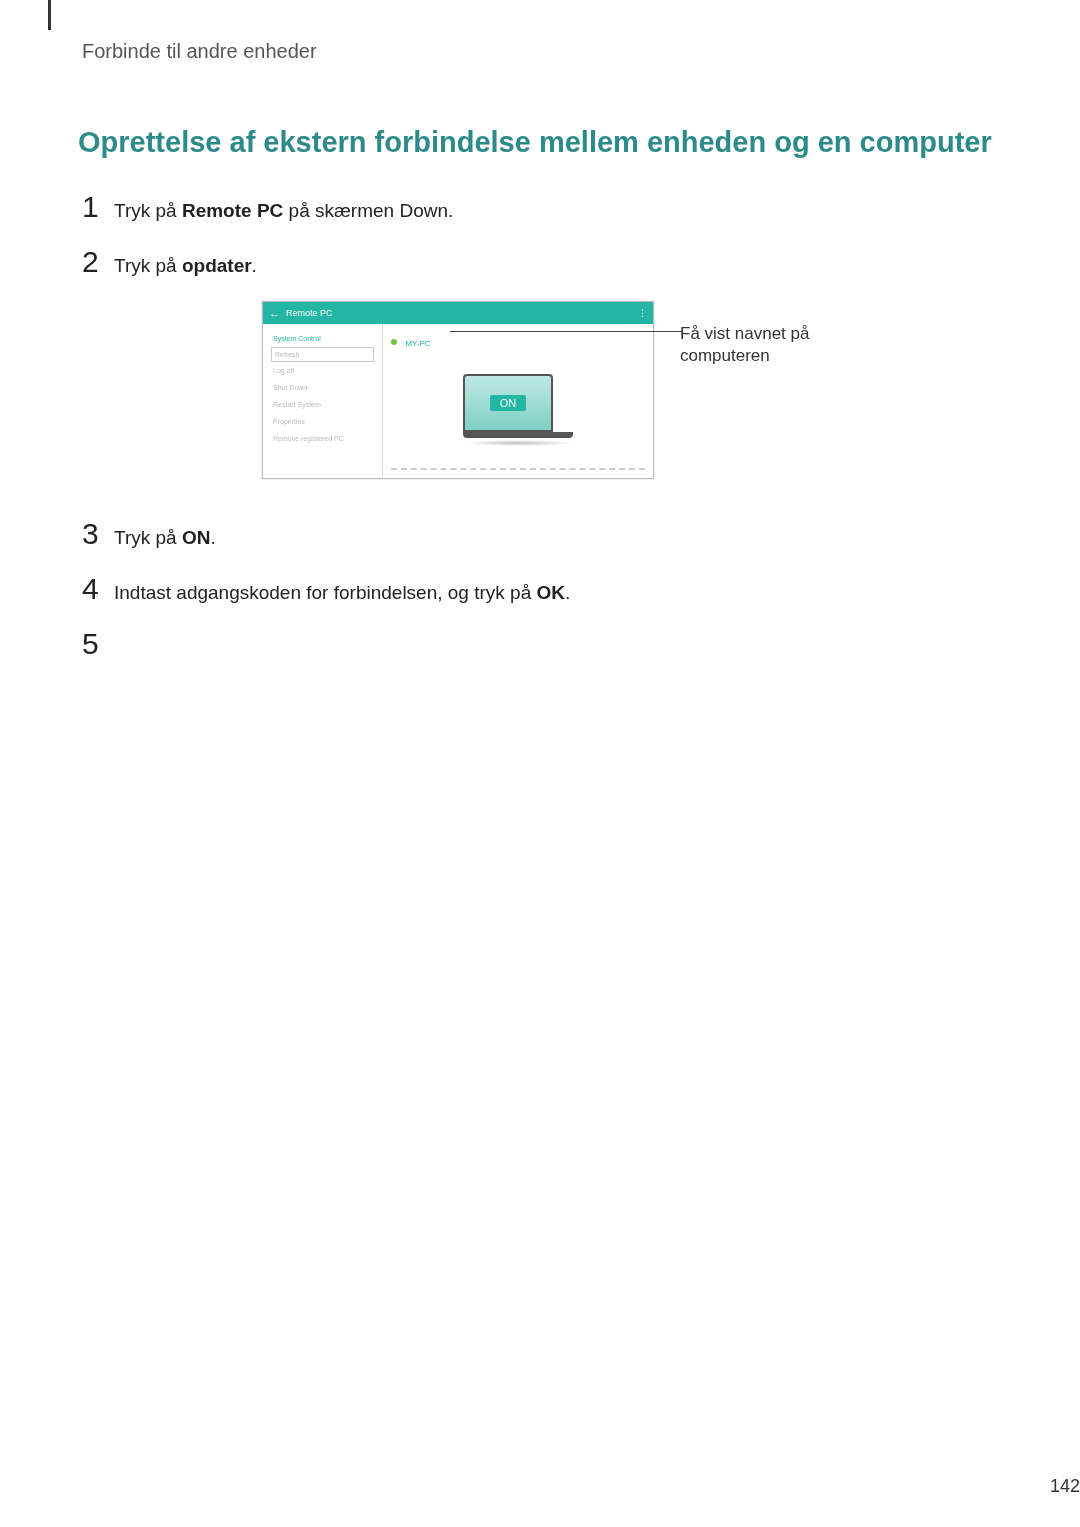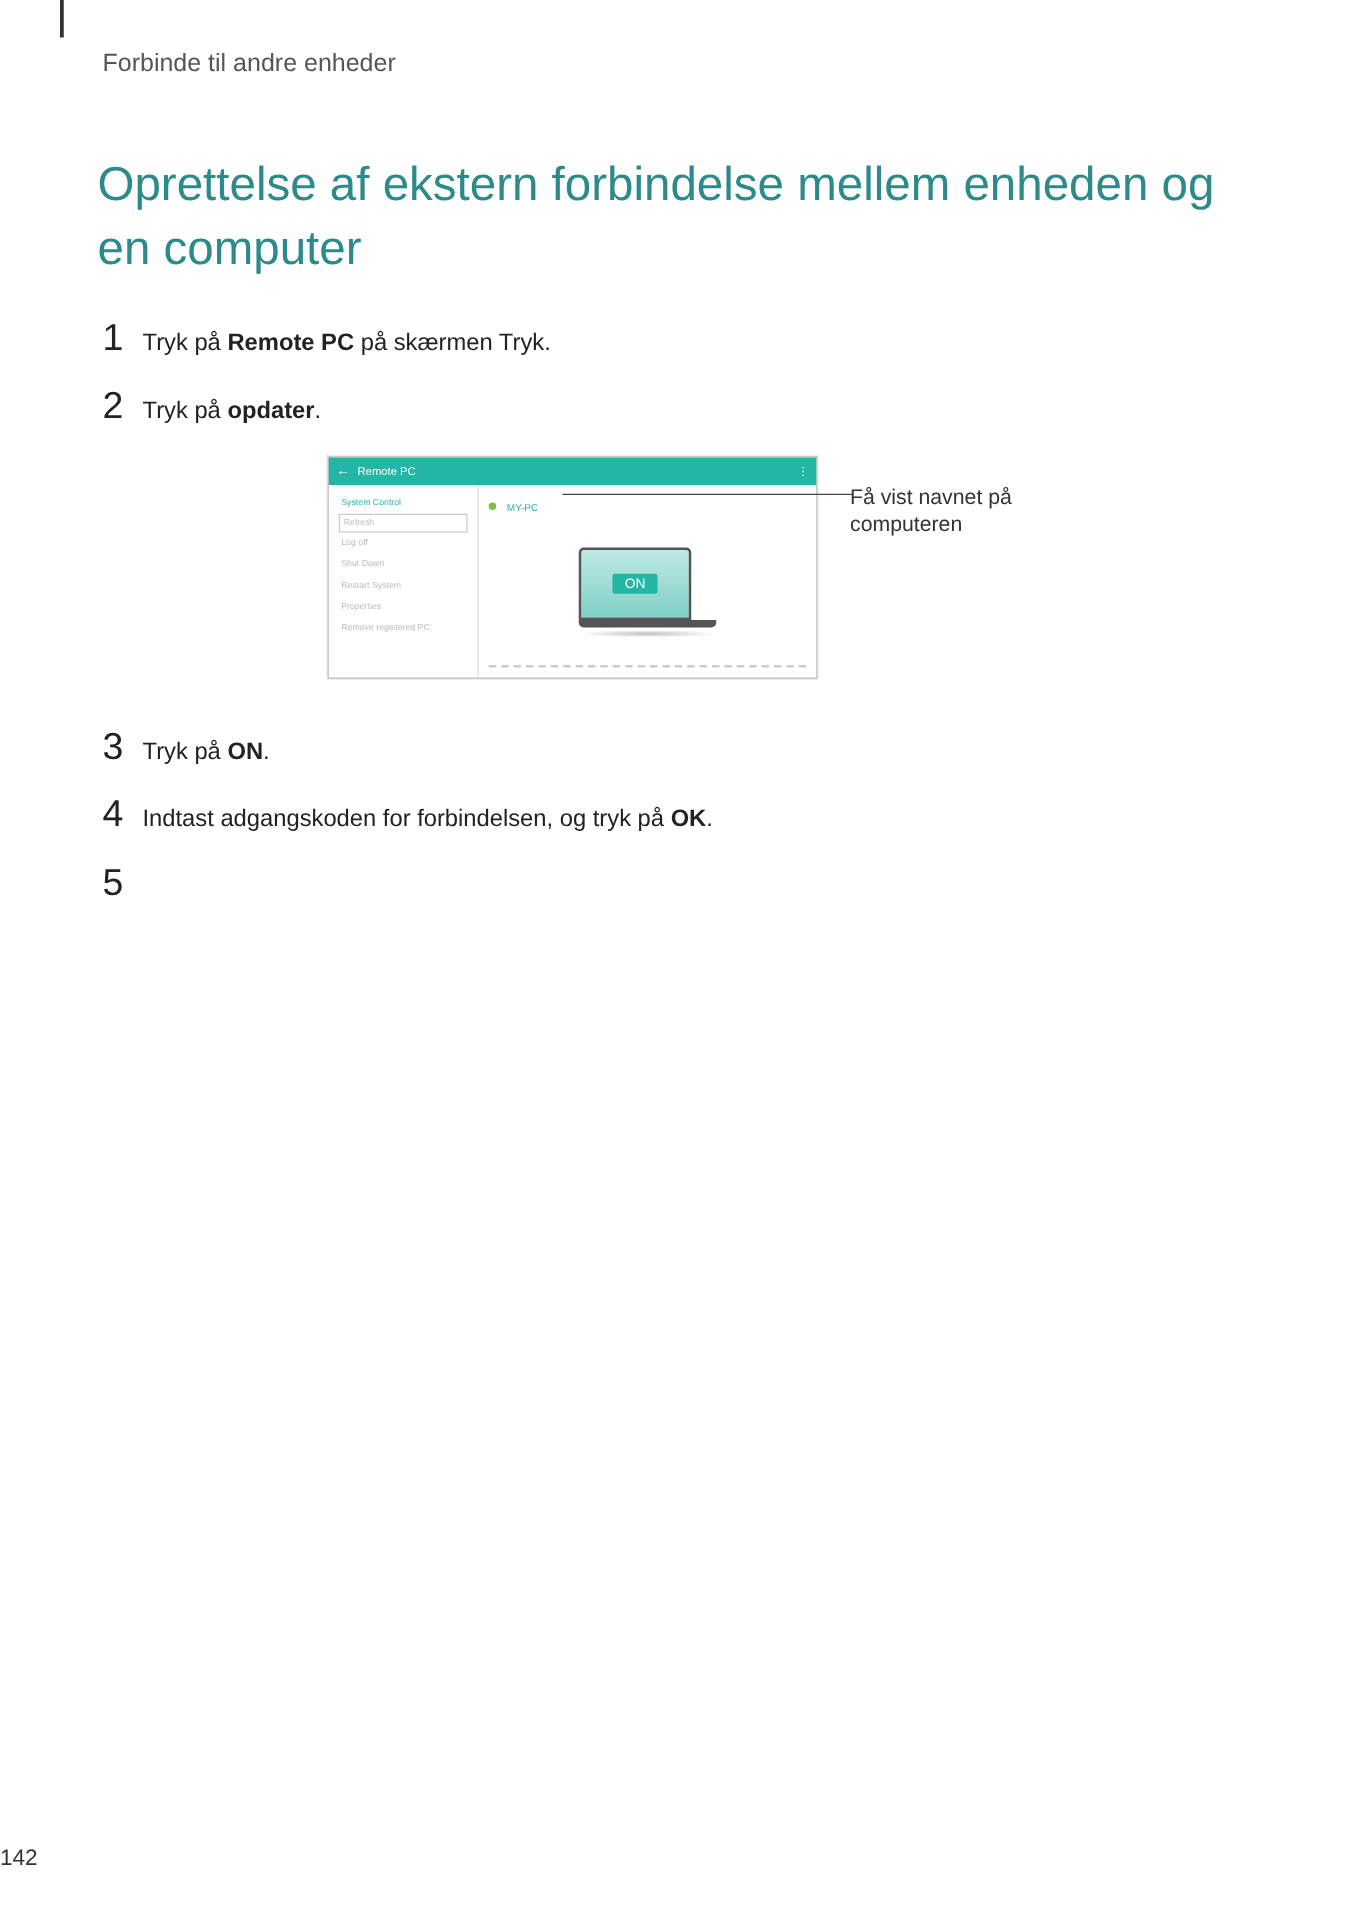--- a/index.html
+++ b/index.html
@@ -25,22 +25,22 @@
     height: 30px;
     background: #333;
   }
   .header-label {
     font-size: 20px;
     color: #555;
     margin-bottom: 60px;
     margin-left: 4px;
   }
   h1 {
-    font-size: 38px;
-    font-weight: normal;
+    font-size: 29px;
+    font-weight: bold;
     color: #2d8a8a;
     line-height: 1.35;
     margin: 0 0 30px 0;
   }
   .steps {
     margin-left: 4px;
   }
   .step {
     display: flex;
     align-items: baseline;
@@ -204,41 +204,41 @@
   }
   .callout-1 { left: 418px; top: 22px; }
   .callout-1 .lead { right: 198px; width: 232px; top: 8px; }
   .callout-2 { left: 418px; top: 87px; }
   .callout-2 .lead { right: 198px; width: 150px; top: 8px; }
 
   .page-number {
     position: absolute;
     bottom: 30px;
     left: 0; right: 0;
-    text-align: left;
+    text-align: right;
     font-size: 18px;
     color: #333;
   }
 </style>
 </head>
 <body>
 
 <div class="tab-marker"></div>
 
 <div class="page">
   <div class="header-label">Forbinde til andre enheder</div>
 
   <h1>Oprettelse af ekstern forbindelse mellem enheden og en computer</h1>
 
   <div class="steps">
 
     <div class="step">
       <div class="step-num">1</div>
       <div class="step-text">
-        <span>Tryk på </span><b>Remote PC</b><span> på skærmen Tryk.</span>
+        <span>Tryk på </span><b>Remote PC</b><span> på skærmen Down.</span>
       </div>
     </div>
 
     <div class="step">
       <div class="step-num">2</div>
       <div class="step-text">
         <span>Tryk på </span><b>opdater</b><span>.</span>
       </div>
     </div>
 

